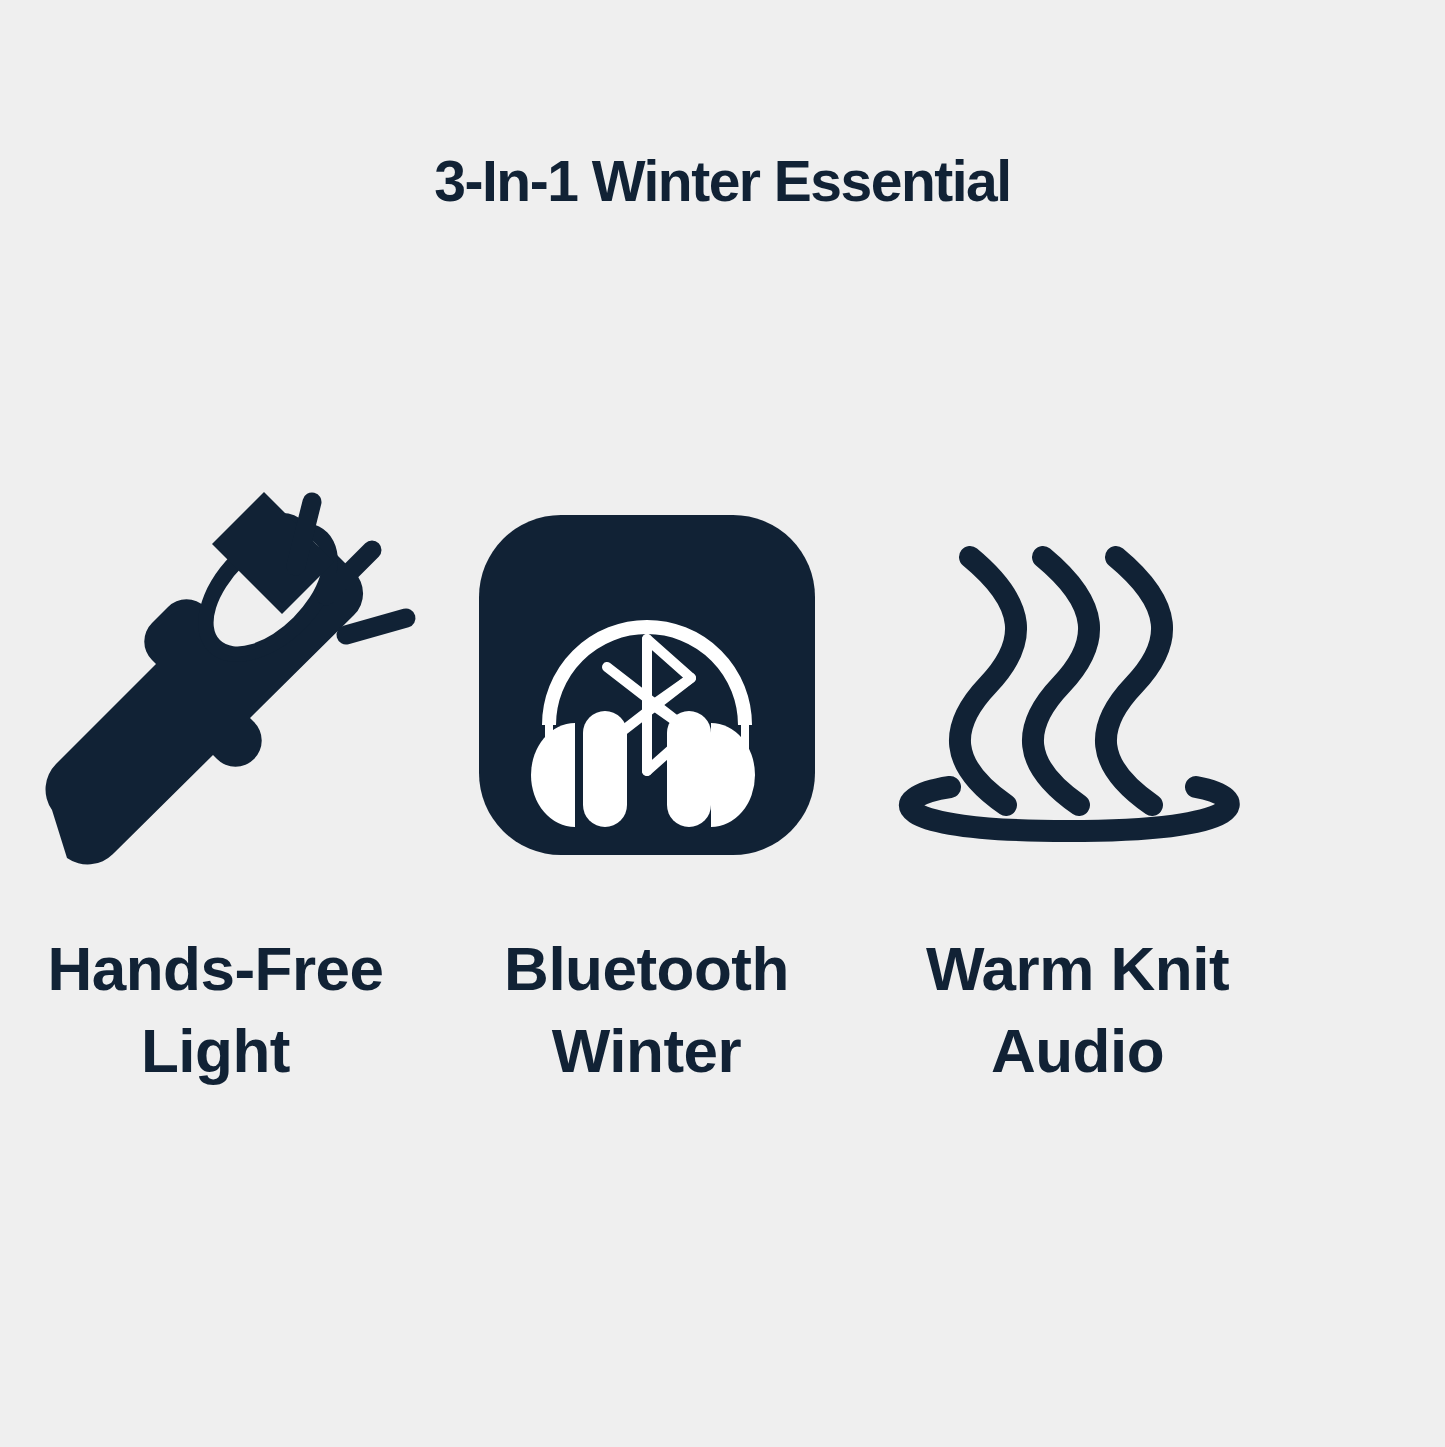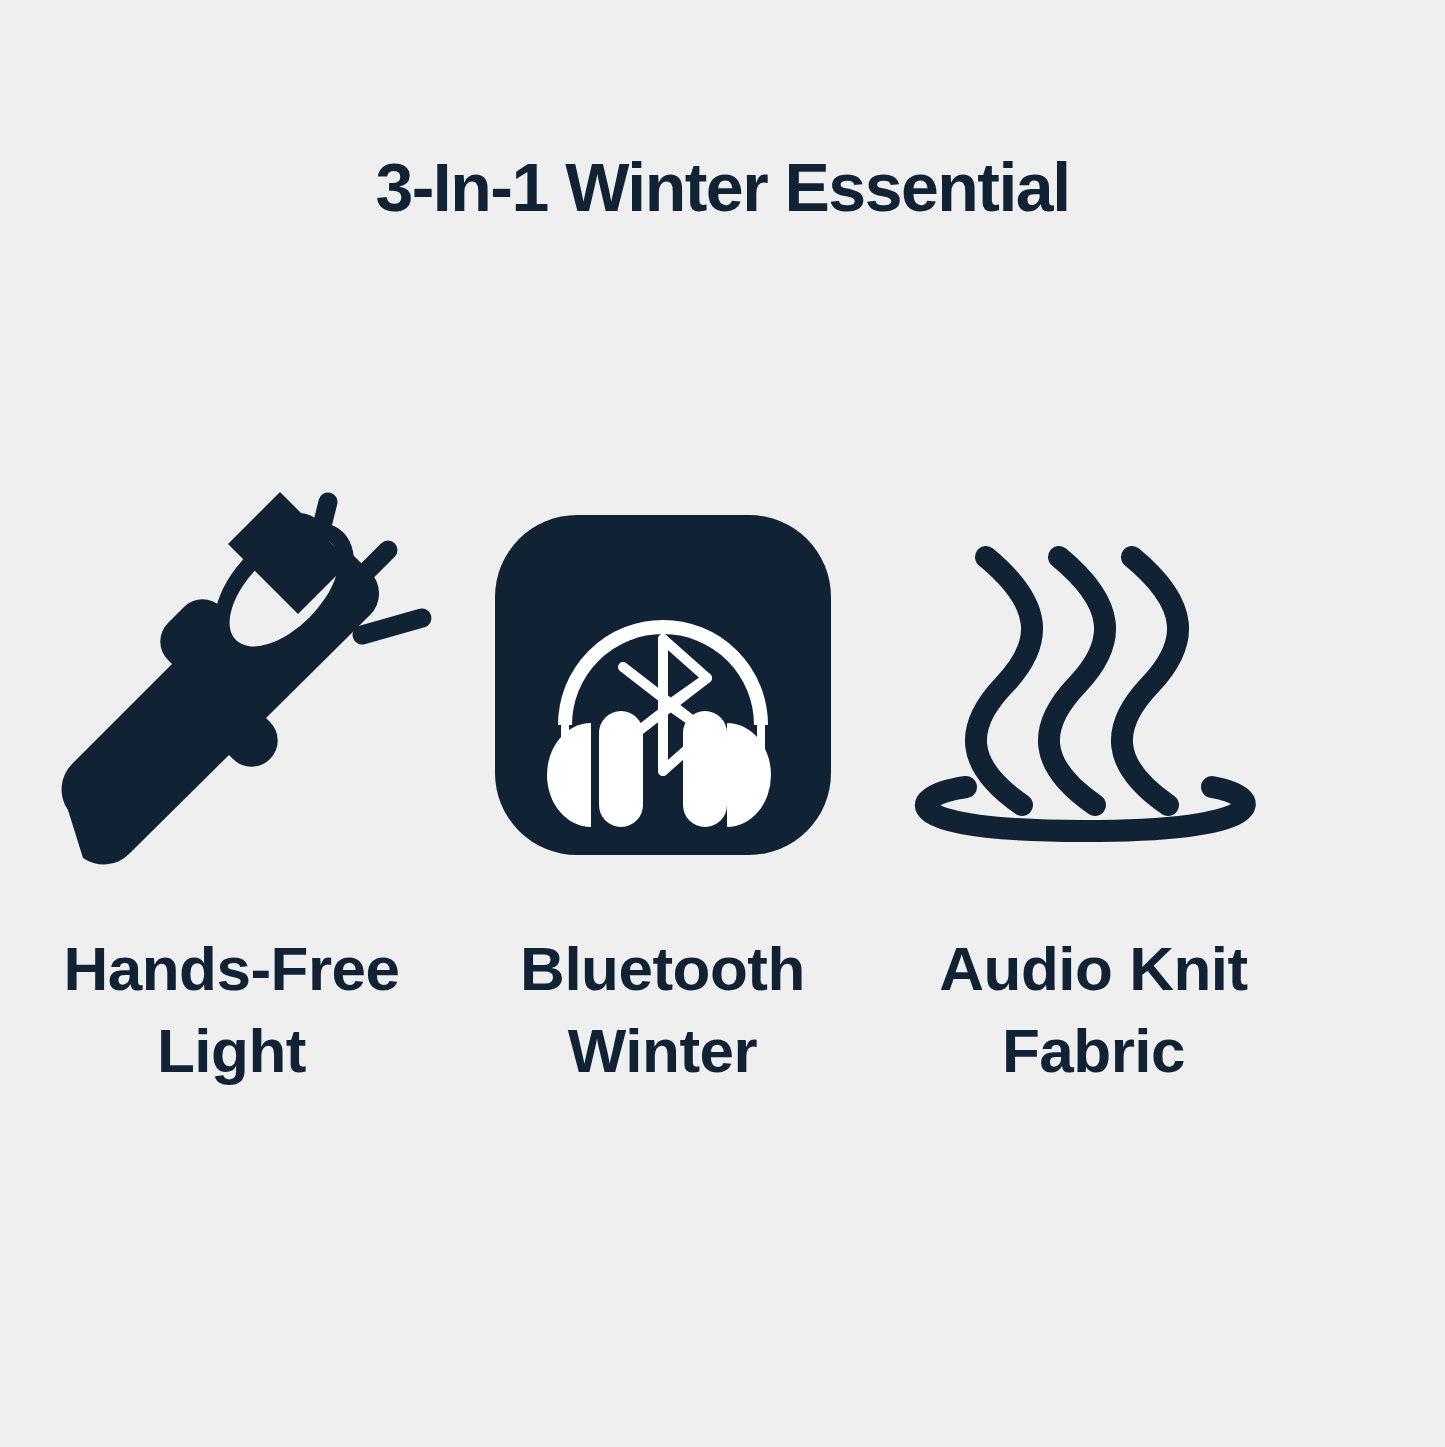--- a/index.html
+++ b/index.html
@@ -20,29 +20,29 @@
     background: #efefef;
   }
   #title {
     position: absolute;
     left: 0;
     top: 152px;
     width: 1445px;
     text-align: center;
     font-family: "Liberation Sans", sans-serif;
     font-weight: bold;
-    font-size: 68px;
+    font-size: 57px;
     letter-spacing: -1.5px;
     color: #112235;
     line-height: 1.05;
     white-space: nowrap;
   }
   #features {
     position: absolute;
-    left: 16px;
+    left: 0;
     top: 470px;
     width: 1293px;
     display: flex;
     flex-direction: row;
     align-items: flex-start;
     justify-content: flex-start;
   }
   .feature {
     width: 481px;
     display: flex;
@@ -161,17 +161,17 @@
       <div class="icon-wrap">
         <svg width="400" height="300" viewBox="0 0 400 300">
           <g fill="none" stroke="#112235" stroke-width="22" stroke-linecap="round">
             <path d="M 92 22 C 150 70 150 108 110 150 C 70 192 70 230 128 270"></path>
             <path d="M 165 22 C 223 70 223 108 183 150 C 143 192 143 230 201 270"></path>
             <path d="M 238 22 C 296 70 296 108 256 150 C 216 192 216 230 274 270"></path>
             <path d="M 72 252 C 6 262 6 296 190 296 C 374 296 374 262 318 252"></path>
           </g>
         </svg>
       </div>
-      <div class="feature-label">Audio Knit Fabric</div>
+      <div class="feature-label">Warm Knit Audio</div>
     </div>
 
   </div>
 </div>
 
 </body></html>

